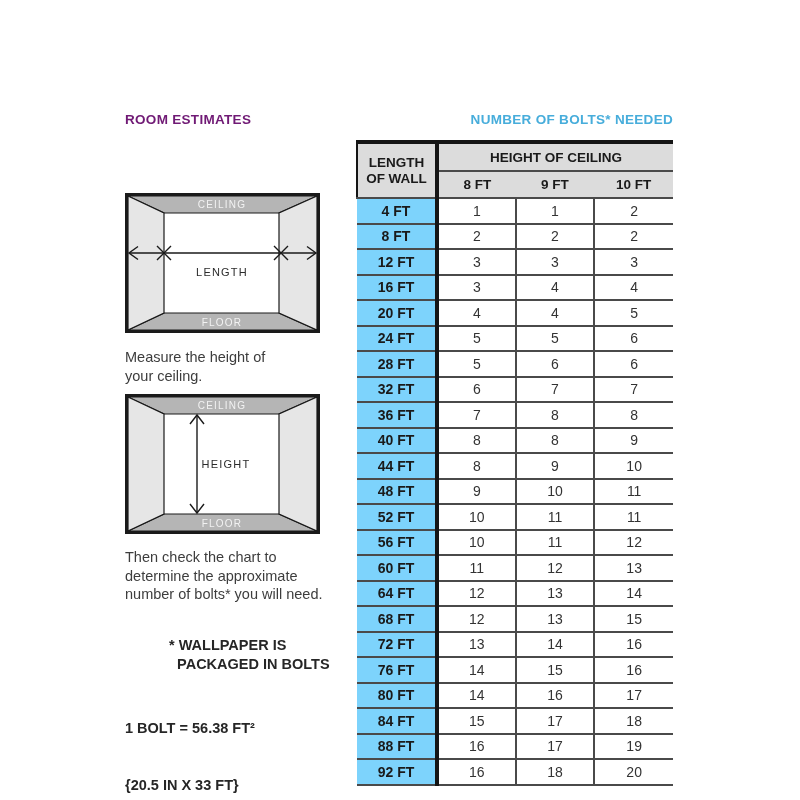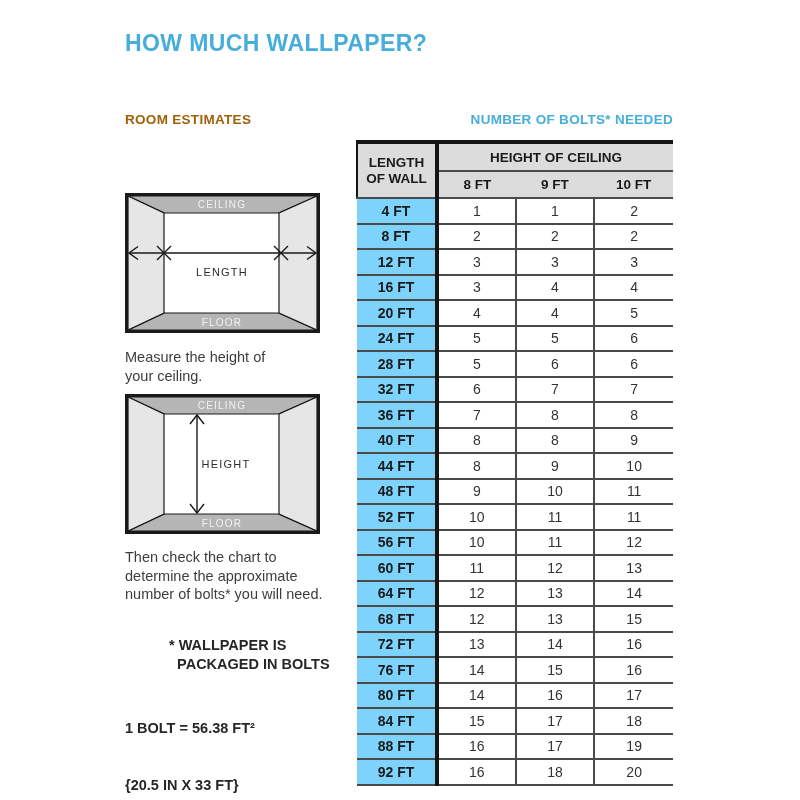--- a/index.html
+++ b/index.html
@@ -9,21 +9,21 @@
   .page-title {
     position:absolute; left:125px; top:30px;
     font-size:23px; font-weight:bold; letter-spacing:.4px;
     color:#47ADDB;
   }
 
   
   .sec-heading {
     position:absolute; left:125px;
     font-size:13.5px; font-weight:bold; letter-spacing:.3px;
-    color:#a16207;
+    color:#701a75;
   }
   .para {
     position:absolute; left:125px; width:220px;
     font-size:14.5px; line-height:18.5px; color:#3d3d3d;
     white-space:pre-line;
   }
   .room-diagram { position:absolute; left:125px; width:195px; height:140px; }
   .footnote {
     position:absolute; left:125px;
     font-size:14.5px; line-height:19px; font-weight:bold; color:#262626;
@@ -72,21 +72,20 @@
 
   
   .diag-wallcap { font-family:"Liberation Sans", sans-serif; font-size:10px; letter-spacing:1.2px; fill:#f2f2f2; }
   .diag-dim     { font-family:"Liberation Sans", sans-serif; font-size:11px; letter-spacing:1.2px; fill:#2b2b2b; }
 </style>
 </head>
 <body>
 
 <div class="canvas">
 
-  <div class="page-title">HOW MUCH WALLPAPER?</div>
 
   <div class="sec-heading" style="top:112px;">ROOM ESTIMATES</div>
 
 
   <svg class="room-diagram" style="top:193px;" viewBox="0 0 195 140">
     <rect x="1.5" y="1.5" width="192" height="137" fill="#ffffff" stroke="#1a1a1a" stroke-width="3"></rect>
     <polygon points="3,3 192,3 154,20 39,20" fill="#b5b5b5" stroke="#1a1a1a" stroke-width="1.2"></polygon>
     <polygon points="3,137 192,137 154,120 39,120" fill="#b5b5b5" stroke="#1a1a1a" stroke-width="1.2"></polygon>
     <polygon points="3,3 39,20 39,120 3,137" fill="#e6e6e6" stroke="#1a1a1a" stroke-width="1.2"></polygon>
     <polygon points="192,3 154,20 154,120 192,137" fill="#e6e6e6" stroke="#1a1a1a" stroke-width="1.2"></polygon>

